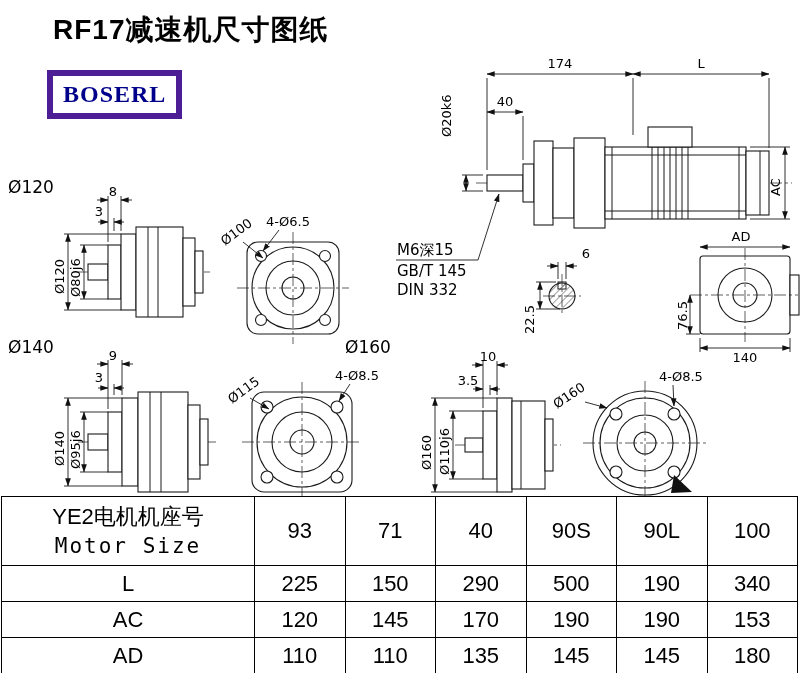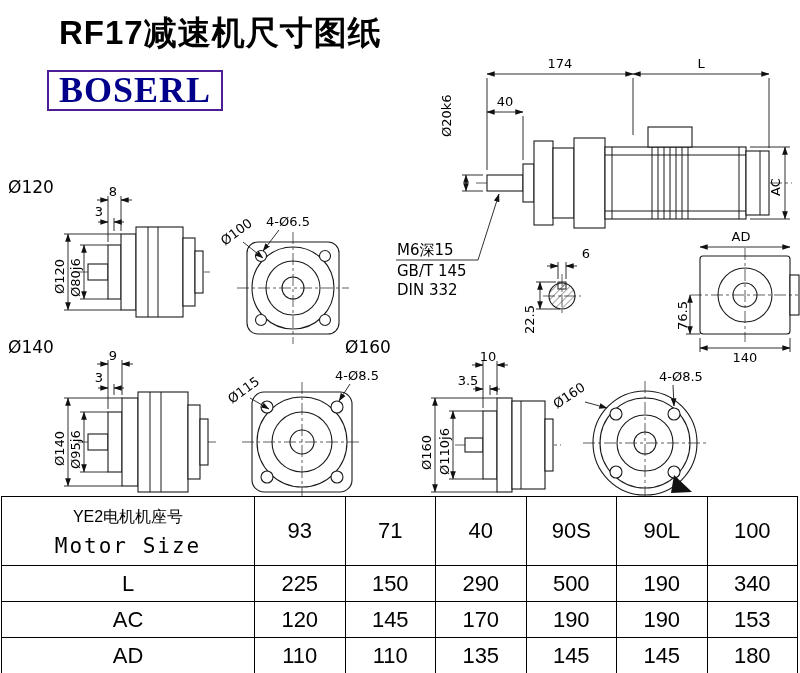--- a/index.html
+++ b/index.html
@@ -1,40 +1,40 @@
 <!DOCTYPE html>
 <html><head>
 <meta charset="utf-8">
 <style>
   html,body{margin:0;padding:0;background:#fff;}
   .sheet{position:relative;width:800px;height:673px;background:#fff;overflow:hidden;
          font-family:"Liberation Sans","DejaVu Sans",sans-serif;}
-  .title{position:absolute;left:53px;top:11px;font-size:33px;font-weight:700;color:#000;
-         letter-spacing:1px;white-space:nowrap;margin-left:6px;}
-  .logo{position:absolute;left:47px;top:70px;border:2px solid #4c1d95;background:#fff;
+  .title{position:absolute;left:53px;top:11px;font-size:28px;font-weight:700;color:#000;
+         letter-spacing:1px;white-space:nowrap;}
+  .logo{position:absolute;left:47px;top:70px;border:6px solid #4c1d95;background:#fff;
         padding:1px 10px 2px 10px;font-family:"Liberation Serif","DejaVu Serif",serif;
-        font-size:36px;font-weight:700;color:#00008b;letter-spacing:1px;line-height:34px;}
+        font-size:24px;font-weight:700;color:#00008b;letter-spacing:1px;line-height:34px;}
   svg{position:absolute;left:0;top:0;}
   .ln{fill:#fff;stroke:#1a1a1a;stroke-width:1.1;}
   .ln2{fill:none;stroke:#1a1a1a;stroke-width:1;}
   .dim{fill:none;stroke:#1a1a1a;stroke-width:0.9;}
   .cl{fill:none;stroke:#1a1a1a;stroke-width:0.7;stroke-dasharray:12 3 3 3;}
   text{fill:#000;}
   .dt,.dts{font:13px "DejaVu Sans",sans-serif;}
   .dt{text-anchor:middle;}
   .dts{text-anchor:start;}
   .nt{font:15px "DejaVu Sans",sans-serif;text-anchor:start;}
   .vl{font:17px "DejaVu Sans",sans-serif;text-anchor:start;}
   .table-wrap{position:absolute;left:1px;top:496px;width:798px;}
   table{border-collapse:collapse;table-layout:fixed;width:797px;}
   td,th{border:1px solid #000;text-align:center;vertical-align:middle;
         font-size:22px;font-weight:400;color:#000;padding:0;}
   th{height:68px;}
   td.val,td.rl{height:35px;}
-  .hdr .cn{display:block;font-size:16px;line-height:30px;}
+  .hdr .cn{display:block;font-size:22px;line-height:30px;}
   .hdr .en{display:block;font-family:"DejaVu Sans Mono","Liberation Mono",monospace;
            font-size:21px;line-height:28px;letter-spacing:2px;text-align:center;}
   col.c0{width:253px;}
 </style>
 </head>
 <body>
 
 <div class="sheet">
 
   <div class="title">RF17减速机尺寸图纸</div>

